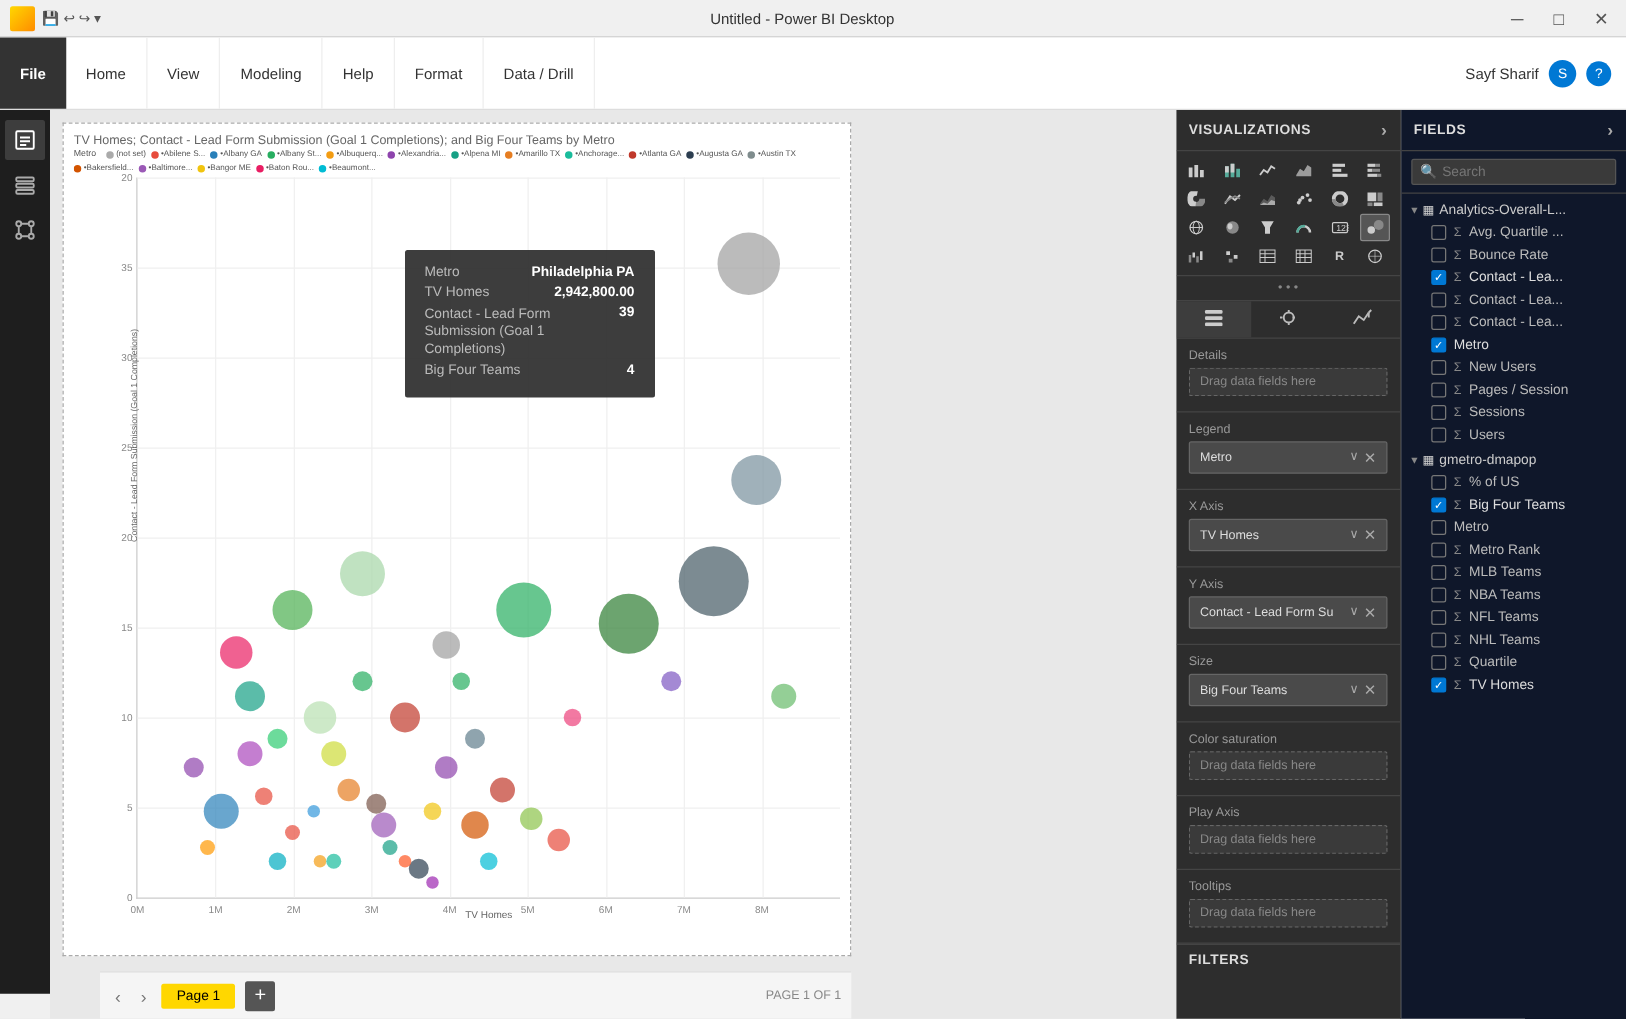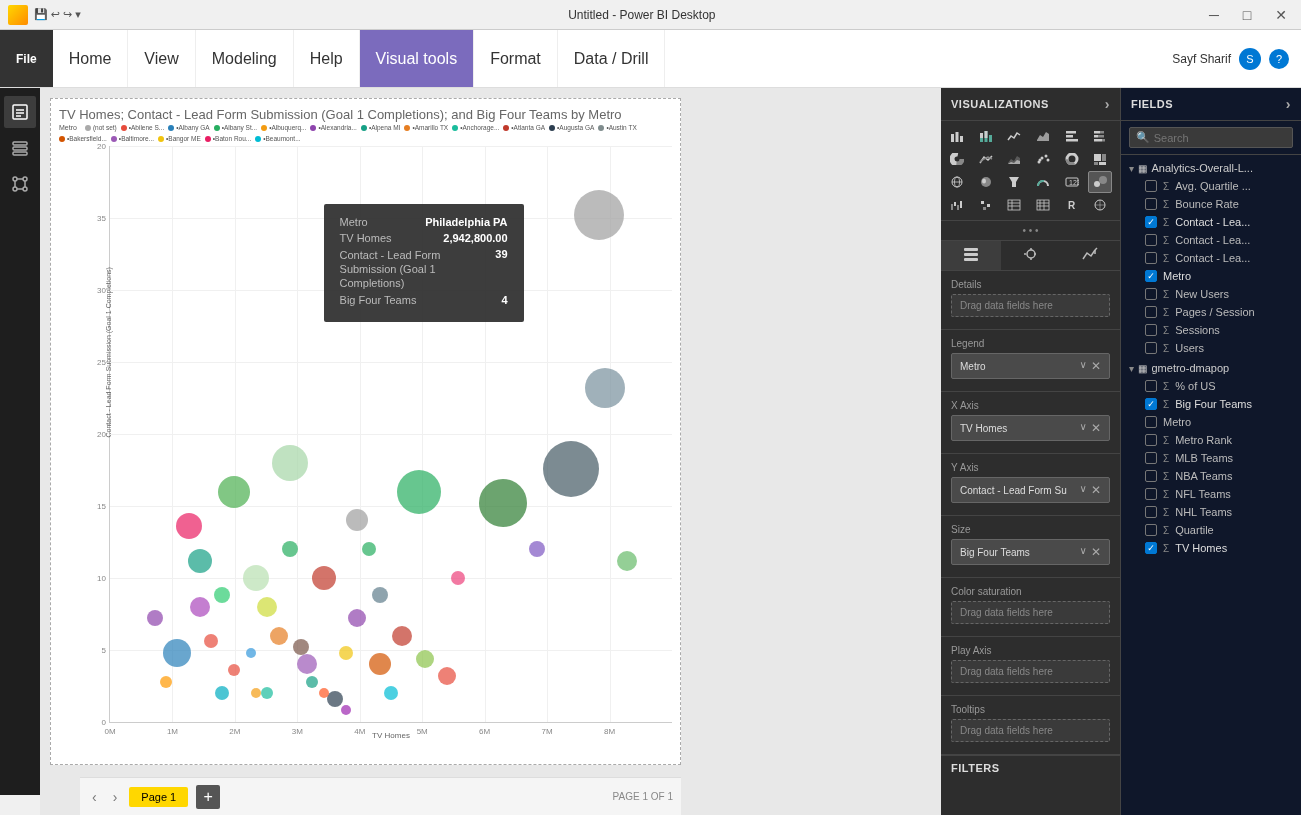--- a/index.html
+++ b/index.html
@@ -26,21 +26,21 @@
       height: 58px;
       background: #fff;
       border-bottom: 1px solid #ddd;
       display: flex;
       align-items: stretch;
     }
     .ribbon-tab {
       display: flex;
       align-items: center;
       padding: 0 16px;
-      font-size: 16px;
+      font-size: 12px;
       cursor: pointer;
       color: #333;
       border-right: 1px solid #eee;
     }
     .ribbon-tab.active { background: #7b6bbd; color: #fff; }
     .ribbon-file { background: #333; color: #fff; padding: 0 16px; display: flex; align-items: center; font-size: 12px; font-weight: bold; }
     .ribbon-user { margin-left: auto; display: flex; align-items: center; padding: 0 12px; gap: 8px; font-size: 12px; color: #333; }
 
     
     .left-sidebar {
@@ -99,21 +99,21 @@
     
     .chart-container {
       position: absolute;
       top: 8px;
       left: 8px;
       right: 8px;
       bottom: 8px;
       overflow: hidden;
     }
     .chart-title {
-      font-size: 13px;
+      font-size: 10px;
       color: #666;
       margin-bottom: 2px;
       white-space: nowrap;
       overflow: hidden;
       text-overflow: ellipsis;
     }
     .chart-legend {
       font-size: 7px;
       color: #555;
       display: flex;
@@ -407,21 +407,20 @@
     <span class="tb-btn">✕</span>
   </div>
 </div>
 
 <div class="ribbon">
   <div class="ribbon-file">File</div>
   <div class="ribbon-tab">Home</div>
   <div class="ribbon-tab">View</div>
   <div class="ribbon-tab">Modeling</div>
   <div class="ribbon-tab">Help</div>
-  <div class="ribbon-tab active">Visual tools</div>
   <div class="ribbon-tab">Format</div>
   <div class="ribbon-tab">Data / Drill</div>
   <div class="ribbon-user">
     <span>Sayf Sharif</span>
     <span style="width:22px;height:22px;background:#0078d4;border-radius:50%;color:#fff;display:flex;align-items:center;justify-content:center;font-size:11px;">S</span>
     <span style="width:20px;height:20px;background:#0078d4;border-radius:50%;color:#fff;display:flex;align-items:center;justify-content:center;font-size:11px;">?</span>
   </div>
 </div>
 
 <div class="left-sidebar">

